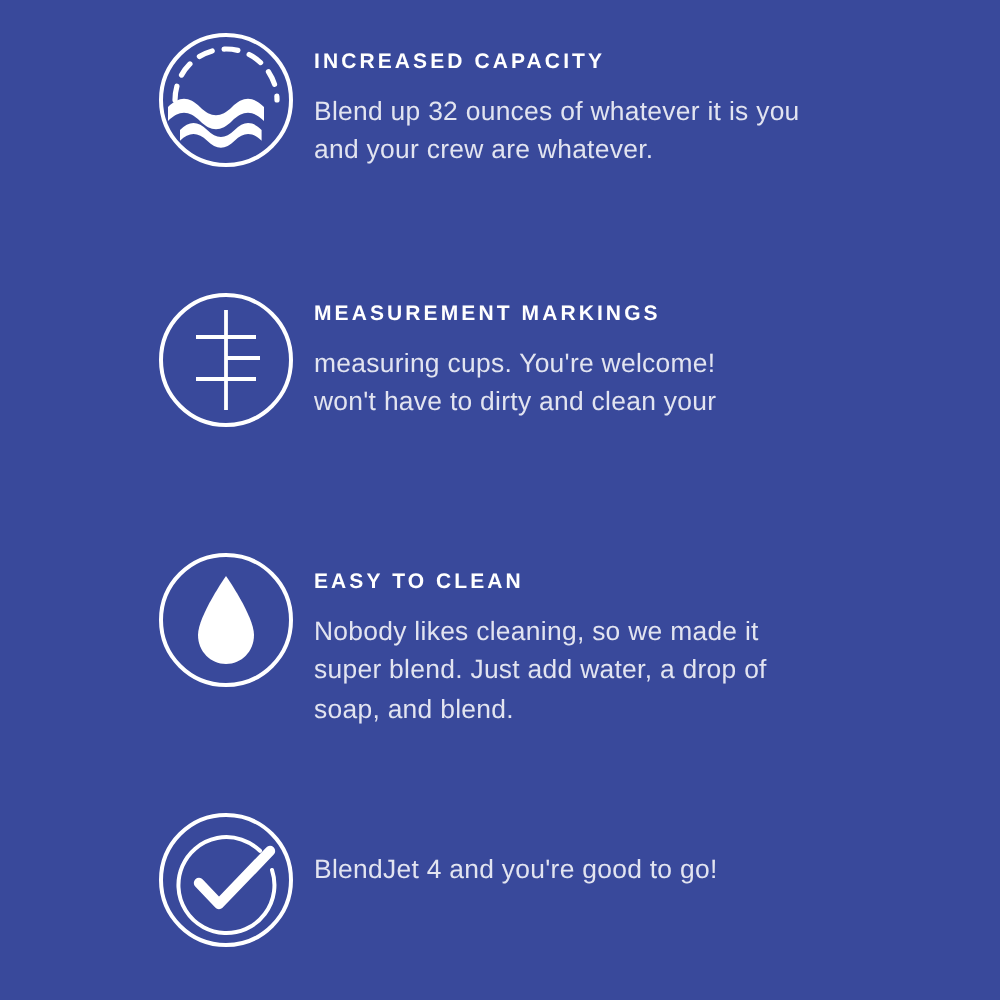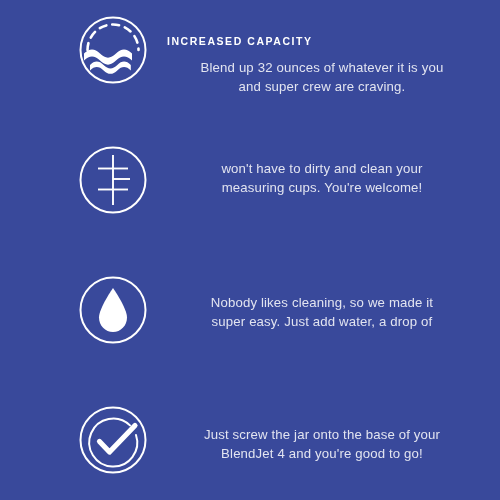--- a/index.html
+++ b/index.html
@@ -38,41 +38,40 @@
     display: block;
     width: 70px;
     height: 70px;
   }
   .text-block {
     position: absolute;
     left: 157px;
     width: 330px;
   }
   .feature-heading {
-    margin: 10px;
+    margin: 0;
     font-size: 10.5px;
     font-weight: bold;
     letter-spacing: 1.55px;
     color: #ffffff;
     line-height: 13px;
     text-transform: uppercase;
     white-space: nowrap;
   }
   .feature-body {
     margin: 8px 0 0 0;
     font-size: 13.2px;
     font-weight: normal;
     letter-spacing: 0.15px;
     color: #e2e4f0;
     line-height: 19.4px;
   }
   .feature-body .line {
     display: block;
     white-space: nowrap;
-    text-align: center;
   }
 
   
   #row-0 { top: 15px; }
   #row-1 { top: 145px; }
   #row-2 { top: 275px; }
   #row-3 { top: 405px; }
 
   #row-0 .text-block { top: 10px; }
   #row-1 .text-block { top: 6px; }
@@ -101,68 +100,70 @@
         <mask id="clipcirc0">
           <rect width="70" height="70" fill="black"></rect>
           <circle cx="35" cy="35" r="31" fill="white"></circle>
         </mask>
       </svg>
     </div>
     <div class="text-block">
       <div class="feature-heading">INCREASED CAPACITY</div>
       <div class="feature-body">
         <span class="line">Blend up 32 ounces of whatever it is you</span>
-        <span class="line">and super crew are craving.</span>
+        <span class="line">and your crew are whatever.</span>
       </div>
     </div>
   </div>
 
   <div class="feature-row" id="row-1">
     <div class="icon-slot">
       <svg viewBox="0 0 70 70" xmlns="http://www.w3.org/2000/svg">
         <circle cx="35" cy="35" r="32.5" fill="none" stroke="#ffffff" stroke-width="2"></circle>
         <line x1="35" y1="10" x2="35" y2="60" stroke="#ffffff" stroke-width="1.9"></line>
         <line x1="20" y1="23.5" x2="50" y2="23.5" stroke="#ffffff" stroke-width="1.9"></line>
         <line x1="35" y1="34" x2="52" y2="34" stroke="#ffffff" stroke-width="1.9"></line>
         <line x1="20" y1="44.5" x2="50" y2="44.5" stroke="#ffffff" stroke-width="1.9"></line>
       </svg>
     </div>
     <div class="text-block">
+      <div class="feature-heading">MEASUREMENT MARKINGS</div>
       <div class="feature-body">
+        <span class="line">measuring cups. You're welcome!</span>
         <span class="line">won't have to dirty and clean your</span>
-        <span class="line">measuring cups. You're welcome!</span>
       </div>
     </div>
   </div>
 
   <div class="feature-row" id="row-2">
     <div class="icon-slot">
       <svg viewBox="0 0 70 70" xmlns="http://www.w3.org/2000/svg">
         <circle cx="35" cy="35" r="32.5" fill="none" stroke="#ffffff" stroke-width="2"></circle>
         <path d="M35 13 C35 13 21 33 21 42.5 C21 50.7 27.3 57 35 57
                  C42.7 57 49 50.7 49 42.5 C49 33 35 13 35 13 Z" fill="#ffffff"></path>
       </svg>
     </div>
     <div class="text-block">
+      <div class="feature-heading">EASY TO CLEAN</div>
       <div class="feature-body">
         <span class="line">Nobody likes cleaning, so we made it</span>
-        <span class="line">super easy. Just add water, a drop of</span>
+        <span class="line">super blend. Just add water, a drop of</span>
+        <span class="line">soap, and blend.</span>
       </div>
     </div>
   </div>
 
   <div class="feature-row" id="row-3">
     <div class="icon-slot">
       <svg viewBox="0 0 70 70" xmlns="http://www.w3.org/2000/svg">
         <circle cx="35" cy="35" r="32.5" fill="none" stroke="#ffffff" stroke-width="2"></circle>
         <path d="M58 30 A24 24 0 1 1 52 20.4" fill="none" stroke="#ffffff" stroke-width="2" stroke-linecap="round"></path>
         <path d="M21.5 36.5 L31.5 47 L57 20.5" fill="none" stroke="#ffffff" stroke-width="5.2" stroke-linecap="round" stroke-linejoin="round"></path>
       </svg>
     </div>
     <div class="text-block">
       <div class="feature-body">
-        <span class="line">Just screw the jar onto the base of your</span>
         <span class="line">BlendJet 4 and you're good to go!</span>
       </div>
     </div>
   </div>
 
 </div>
 
 </body></html>

